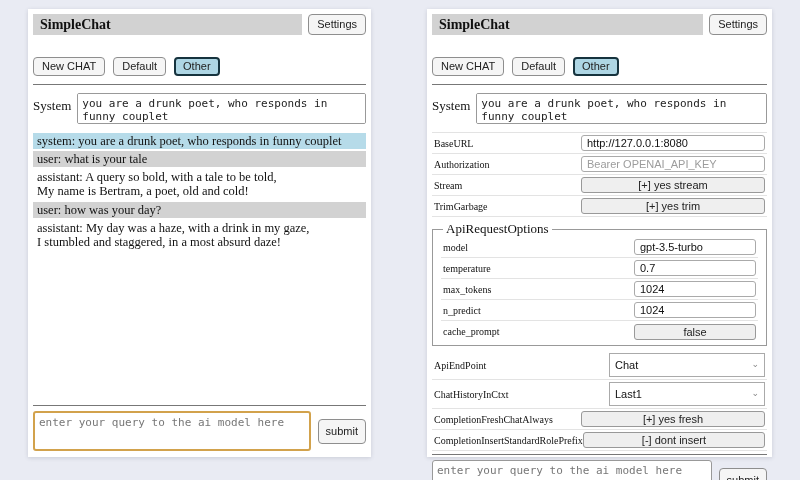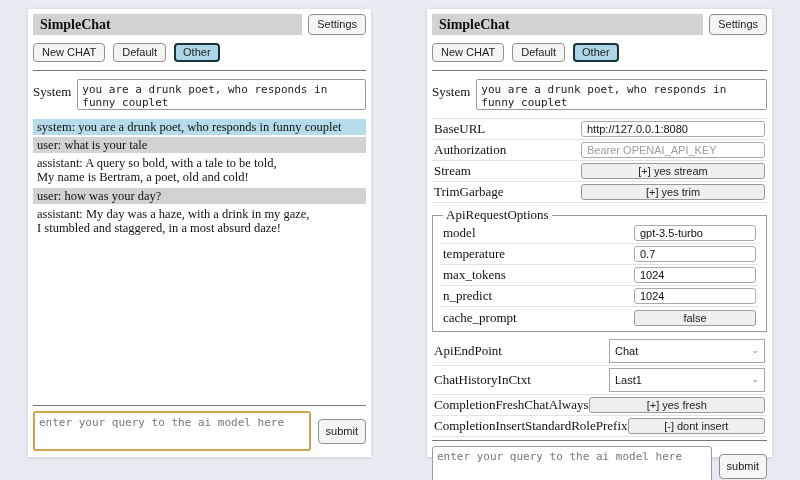--- a/index.html
+++ b/index.html
@@ -20,21 +20,21 @@
   .header { display: flex; gap: 6px; align-items: stretch; }
   .heading {
     flex: 1; background: var(--heading-bg, #d2d2d2);
     font-weight: bold; font-size: 14px; padding: 2px 7px; line-height: 17px;
   }
   .btn {
     font-family: "Liberation Sans", sans-serif; font-size: 11px; color: #222;
     background: #f5f5f5; border: 1px solid #8e8e8e; border-radius: 4px;
     padding: 2px 8px; line-height: 13px; cursor: pointer; white-space: nowrap;
   }
-  .sessions { display: flex; gap: 8px; margin: 8px 0 5px; }
+  .sessions { display: flex; gap: 8px; margin: 22px 0 5px; }
   .sessions .btn.selected {
     background: var(--selected-session-bg, #aed6e4);
     border: 2px solid var(--selected-session-border, #16333e);
     padding: 1px 7px;
   }
   hr.rule { border: none; border-top: 1px solid #777; margin: 3px 0; }
   
   .system-row { display: flex; gap: 6px; align-items: flex-start; margin: 5px 0 6px; }
   .system-row .lbl { font-size: 13px; padding-top: 5px; }
   .ta-mono {
@@ -53,21 +53,21 @@
   .query-row textarea { flex: 1; height: 40px; border-radius: 3px; color: #666; }
   .query-row textarea.focused { border: 2px solid var(--query-focus-border, #d2a24c); }
   .query-row textarea::placeholder { color: #777; }
   .submit-btn { padding: 5px 7px; border-radius: 4px; }
   
   .settings-list { margin-top: 2px; border-top: 1px solid #e3e3e3; }
   .srow {
     display: flex; justify-content: space-between; align-items: center;
     padding: 2px 2px; border-bottom: 1px solid #e3e3e3; min-height: 21px;
   }
-  .slabel { font-size: 13px; }
+  .slabel { font-size: 10px; }
   .sctl { width: 184px; height: 16px; font-family: "Liberation Sans", sans-serif; font-size: 11px; }
   input.sctl { border: 1px solid #aaa; border-radius: 3px; padding: 1px 5px; color: #111; background: #fff; outline: none; }
   input.sctl::placeholder { color: #9c9c9c; }
   button.sctl { background: #efefef; border: 1px solid #999; border-radius: 3px; color: #222; cursor: pointer; line-height: 12px; }
   .selectbox {
     width: 156px; height: 24px; background: #fff; border: 1px solid #aaa; border-radius: 0;
     display: flex; justify-content: space-between; align-items: center;
     padding: 0 5px; font-family: "Liberation Sans", sans-serif; font-size: 11px; cursor: pointer;
   }
   .chev { color: #888; font-size: 9px; line-height: 1; transform: translateY(-1px); }

